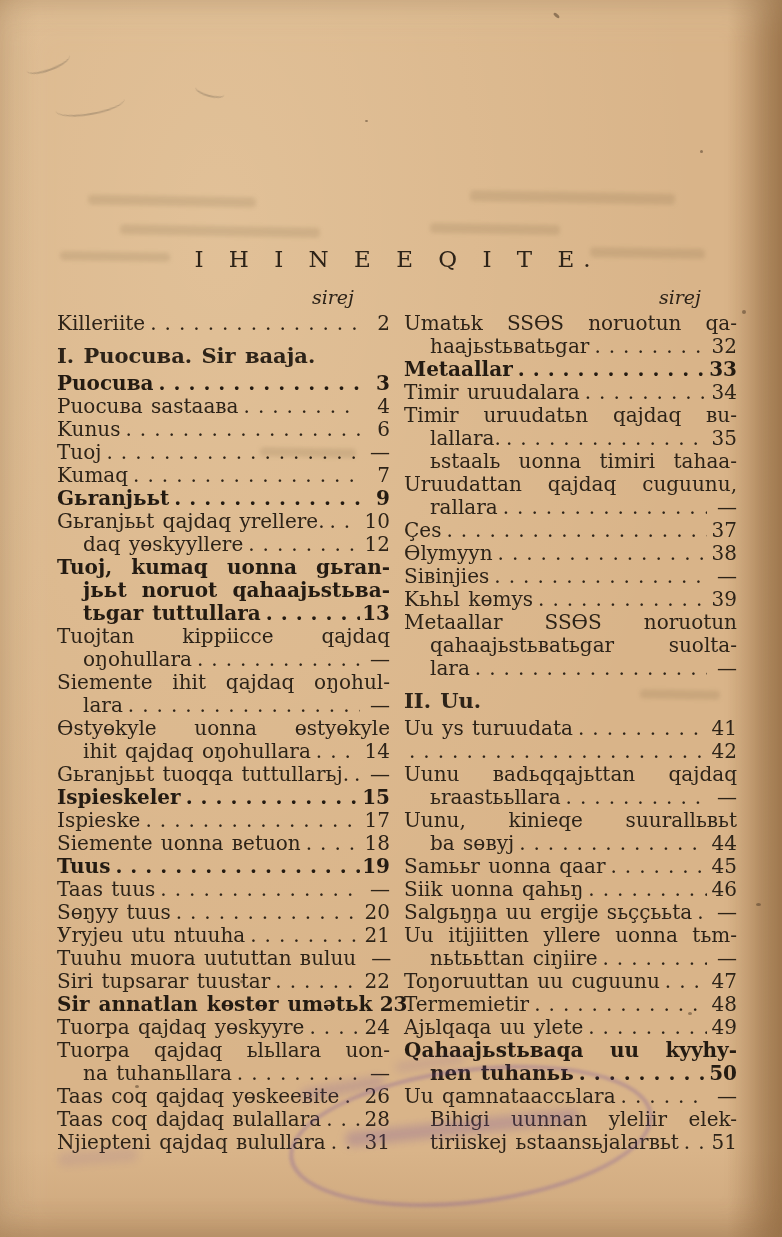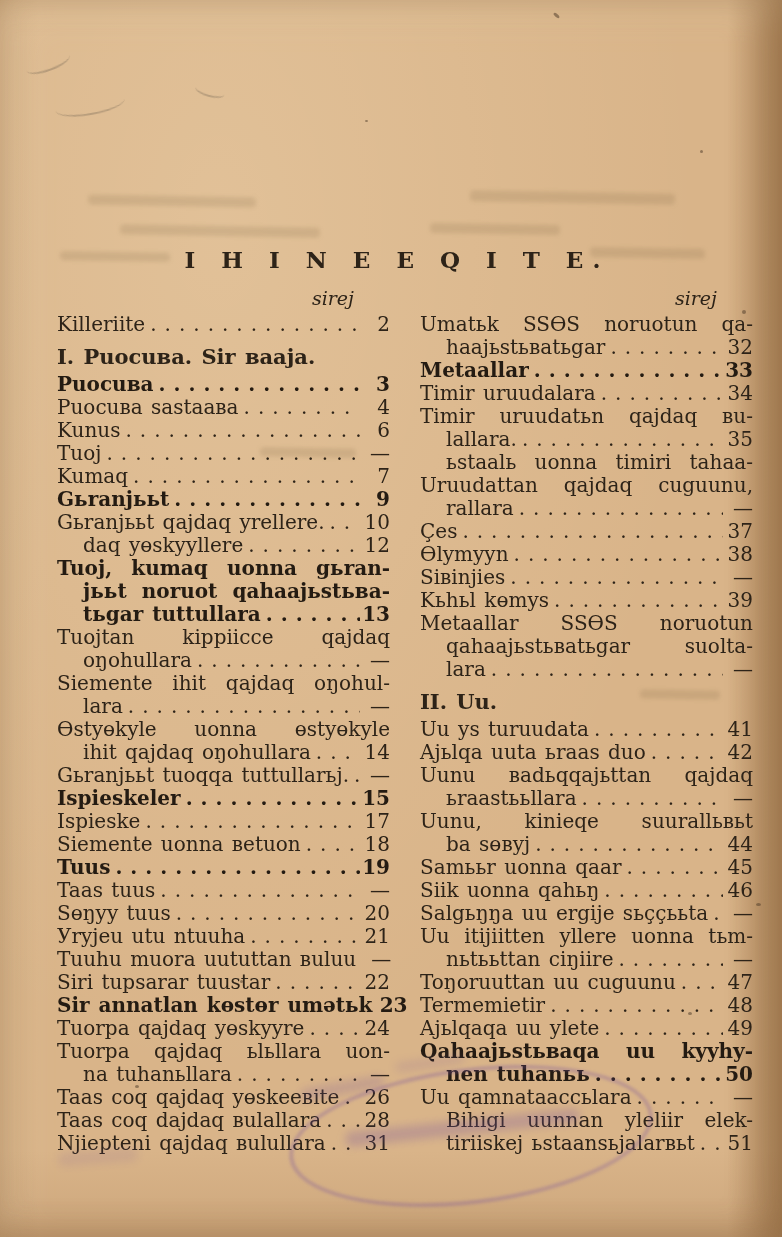--- a/index.html
+++ b/index.html
@@ -23,25 +23,25 @@
     box-shadow:
       inset -22px 0 34px rgba(120,78,38,0.30),
       inset 0 -12px 28px rgba(120,80,40,0.18),
       inset 14px 10px 42px rgba(255,240,210,0.22);
     color:var(--ink);
   }
   .content{
     position:absolute;left:57px;top:246px;width:680px;
   }
   .title{
-    text-align:center;font-size:23px;font-weight:700;
+    text-align:center;font-size:23px;font-weight:400;
     letter-spacing:9px;white-space:nowrap;
     margin-bottom:10px;
   }
-  .columns{display:flex;gap:30px;margin-top:14px;justify-content:space-between;}
+  .columns{display:flex;gap:14px;margin-top:14px;justify-content:space-between;}
   .col{width:333px;font-size:20px;word-spacing:2px;}
   .line{
     display:flex;align-items:baseline;line-height:23px;
     white-space:nowrap;
   }
   .line .txt{flex:0 0 auto;min-width:0;}
   .line .dots{
     flex:1 1 auto;overflow:hidden;white-space:nowrap;
     letter-spacing:8px;padding-left:5px;min-width:0;
   }
@@ -323,21 +323,20 @@
             <span class="dots">........................................</span>
             <span class="pg">—</span>
           </div>
           <div class="line heading"><span class="txt">II. Uu.</span></div>
           <div class="line entry">
             <span class="txt">Uu ys turuudata</span>
             <span class="dots">........................................</span>
             <span class="pg">41</span>
           </div>
           <div class="line entry">
-            <span class="txt">Ajьlqa uuta ьraas duo</span>
             <span class="dots">........................................</span>
             <span class="pg">42</span>
           </div>
           <div class="line entry justify"><span class="txt">Uunu ʙadьqqajьttan qajdaq</span></div>
           <div class="line entry indent">
             <span class="txt">ьraastььllara</span>
             <span class="dots">........................................</span>
             <span class="pg">—</span>
           </div>
           <div class="line entry justify"><span class="txt">Uunu, kinieqe suurallьʙьt</span></div>

